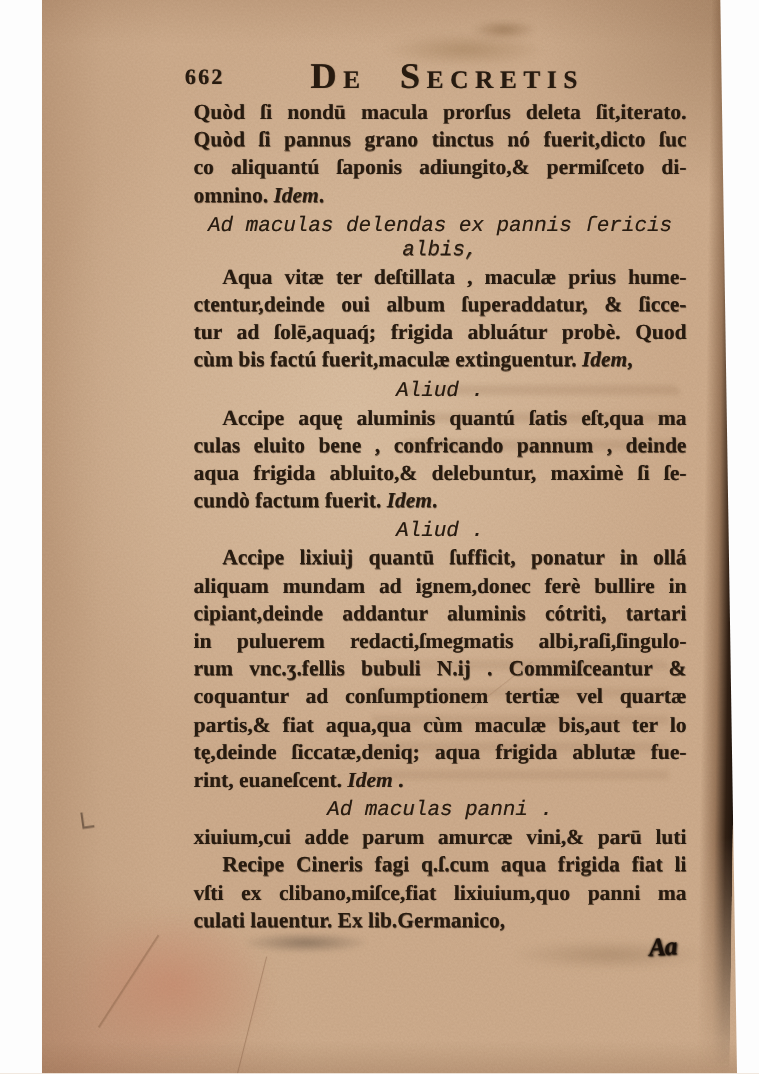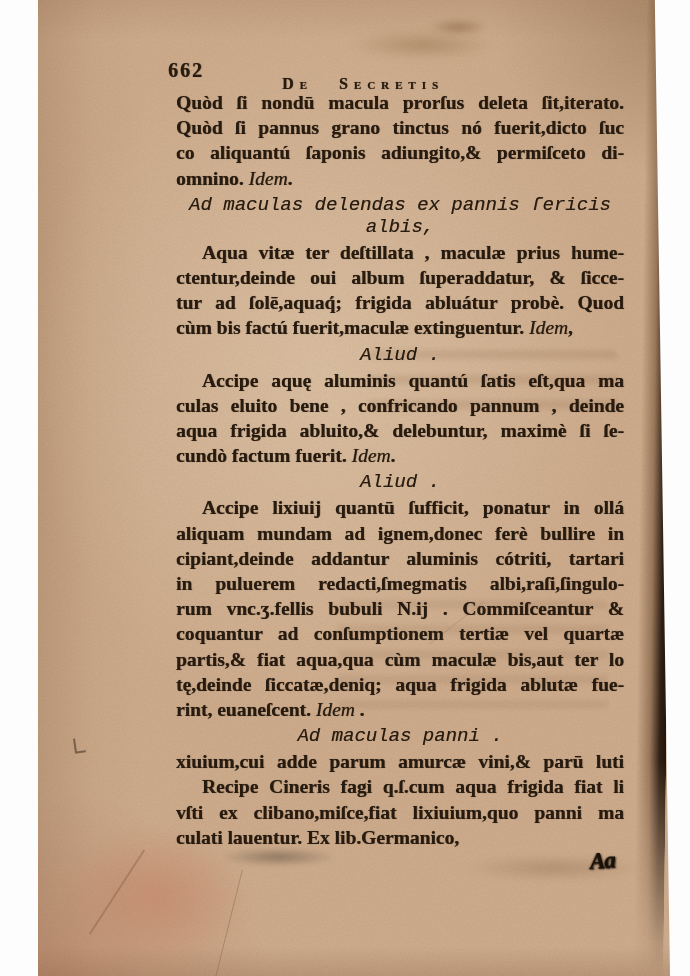--- a/index.html
+++ b/index.html
@@ -58,30 +58,30 @@
   
   .text-block{
     position:absolute;left:138px;top:54px;width:448px;
     color:var(--ink);
     font-size:19.5px;font-weight:bold;line-height:25.2px;
     text-shadow:0.4px 0.4px 0.7px rgba(43,27,13,0.75);
   }
   .header{position:relative;height:34px;margin-bottom:2px;}
   .folio{position:absolute;left:-8px;top:4px;font-size:20px;letter-spacing:2px;}
   .running-title{
-    position:absolute;left:106px;top:17px;
-    font-variant:small-caps;font-size:16px;letter-spacing:6px;word-spacing:16px;
+    position:absolute;left:106px;top:4px;
+    font-variant:small-caps;font-size:33px;letter-spacing:6px;word-spacing:16px;
   }
   .para{margin:0;}
   .line{white-space:nowrap;}
   .line.just{white-space:normal;text-align:justify;text-align-last:justify;}
   .line.indent{text-indent:26px;}
   .heading{text-align:center;font-style:italic;font-weight:normal;font-size:19px;line-height:22px;margin:3px 0 2px;text-shadow:0.3px 0.3px 0.5px rgba(43,27,13,0.6);font-family:Liberation Mono, monospace;}
   .heading .line{white-space:normal;}
-  .ital{font-style:italic;font-weight:normal;}
+  .ital{font-style:italic;font-weight:bold;}
   .signature{
     position:absolute;left:552px;top:848px;
     color:#19100a;font-style:italic;font-weight:bold;font-size:23px;letter-spacing:-1px;
     transform:rotate(-4deg);
     text-shadow:1px 1px 2px rgba(25,16,8,0.8), -1px 0 1.5px rgba(25,16,8,0.55), 0 1px 1px rgba(25,16,8,0.6);
   }
 </style>
 </head>
 <body>
 

